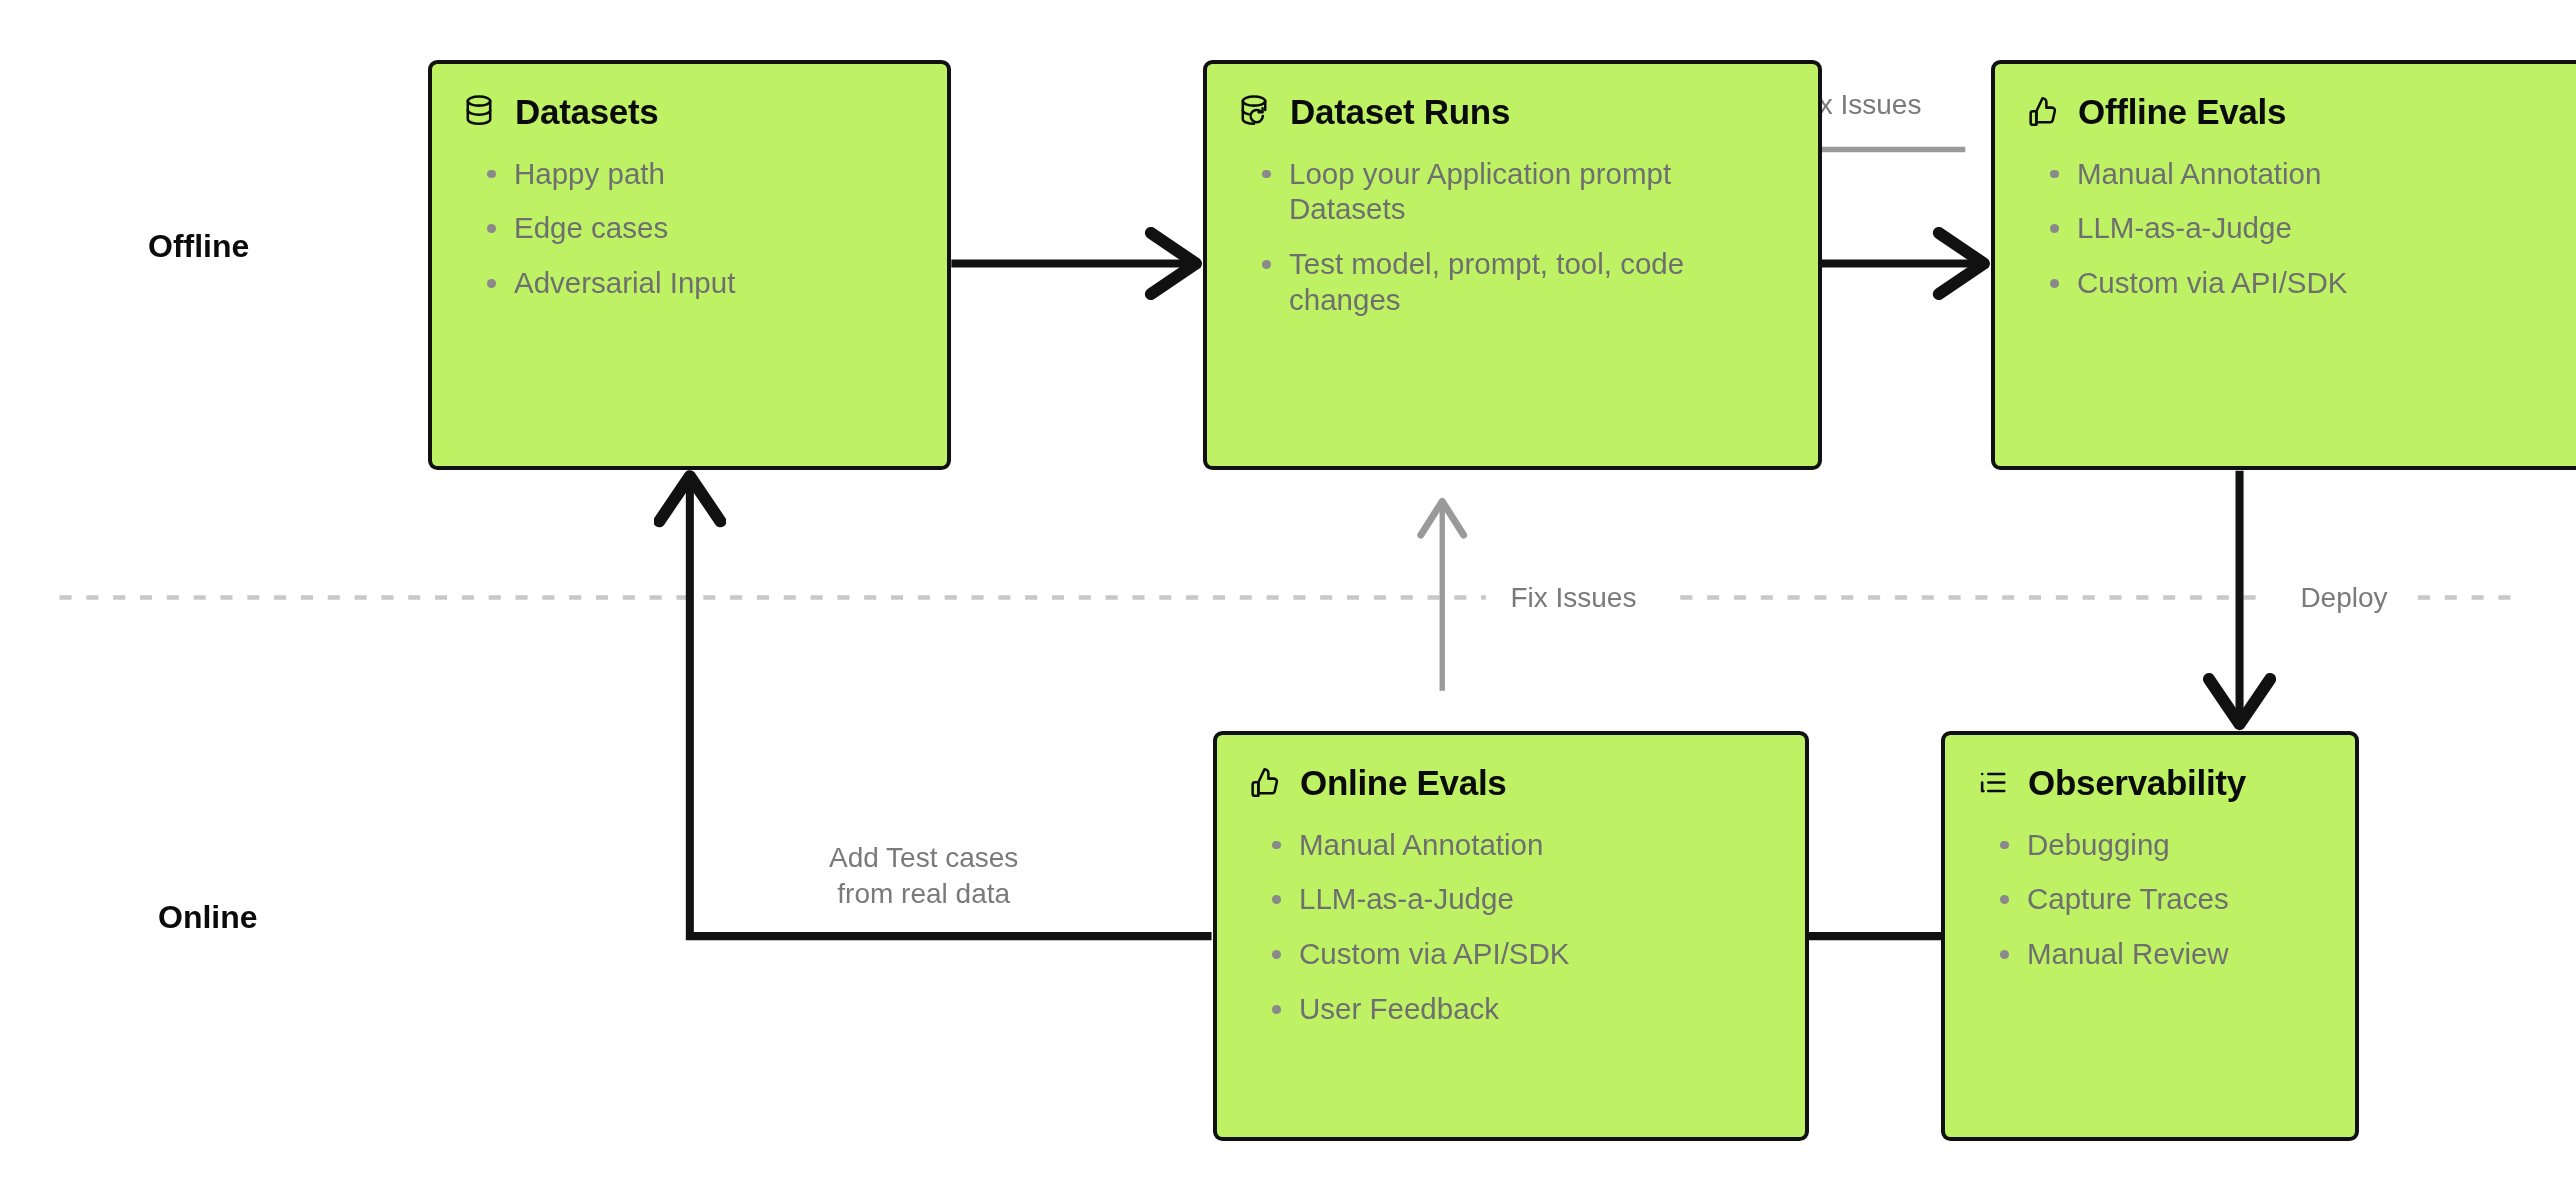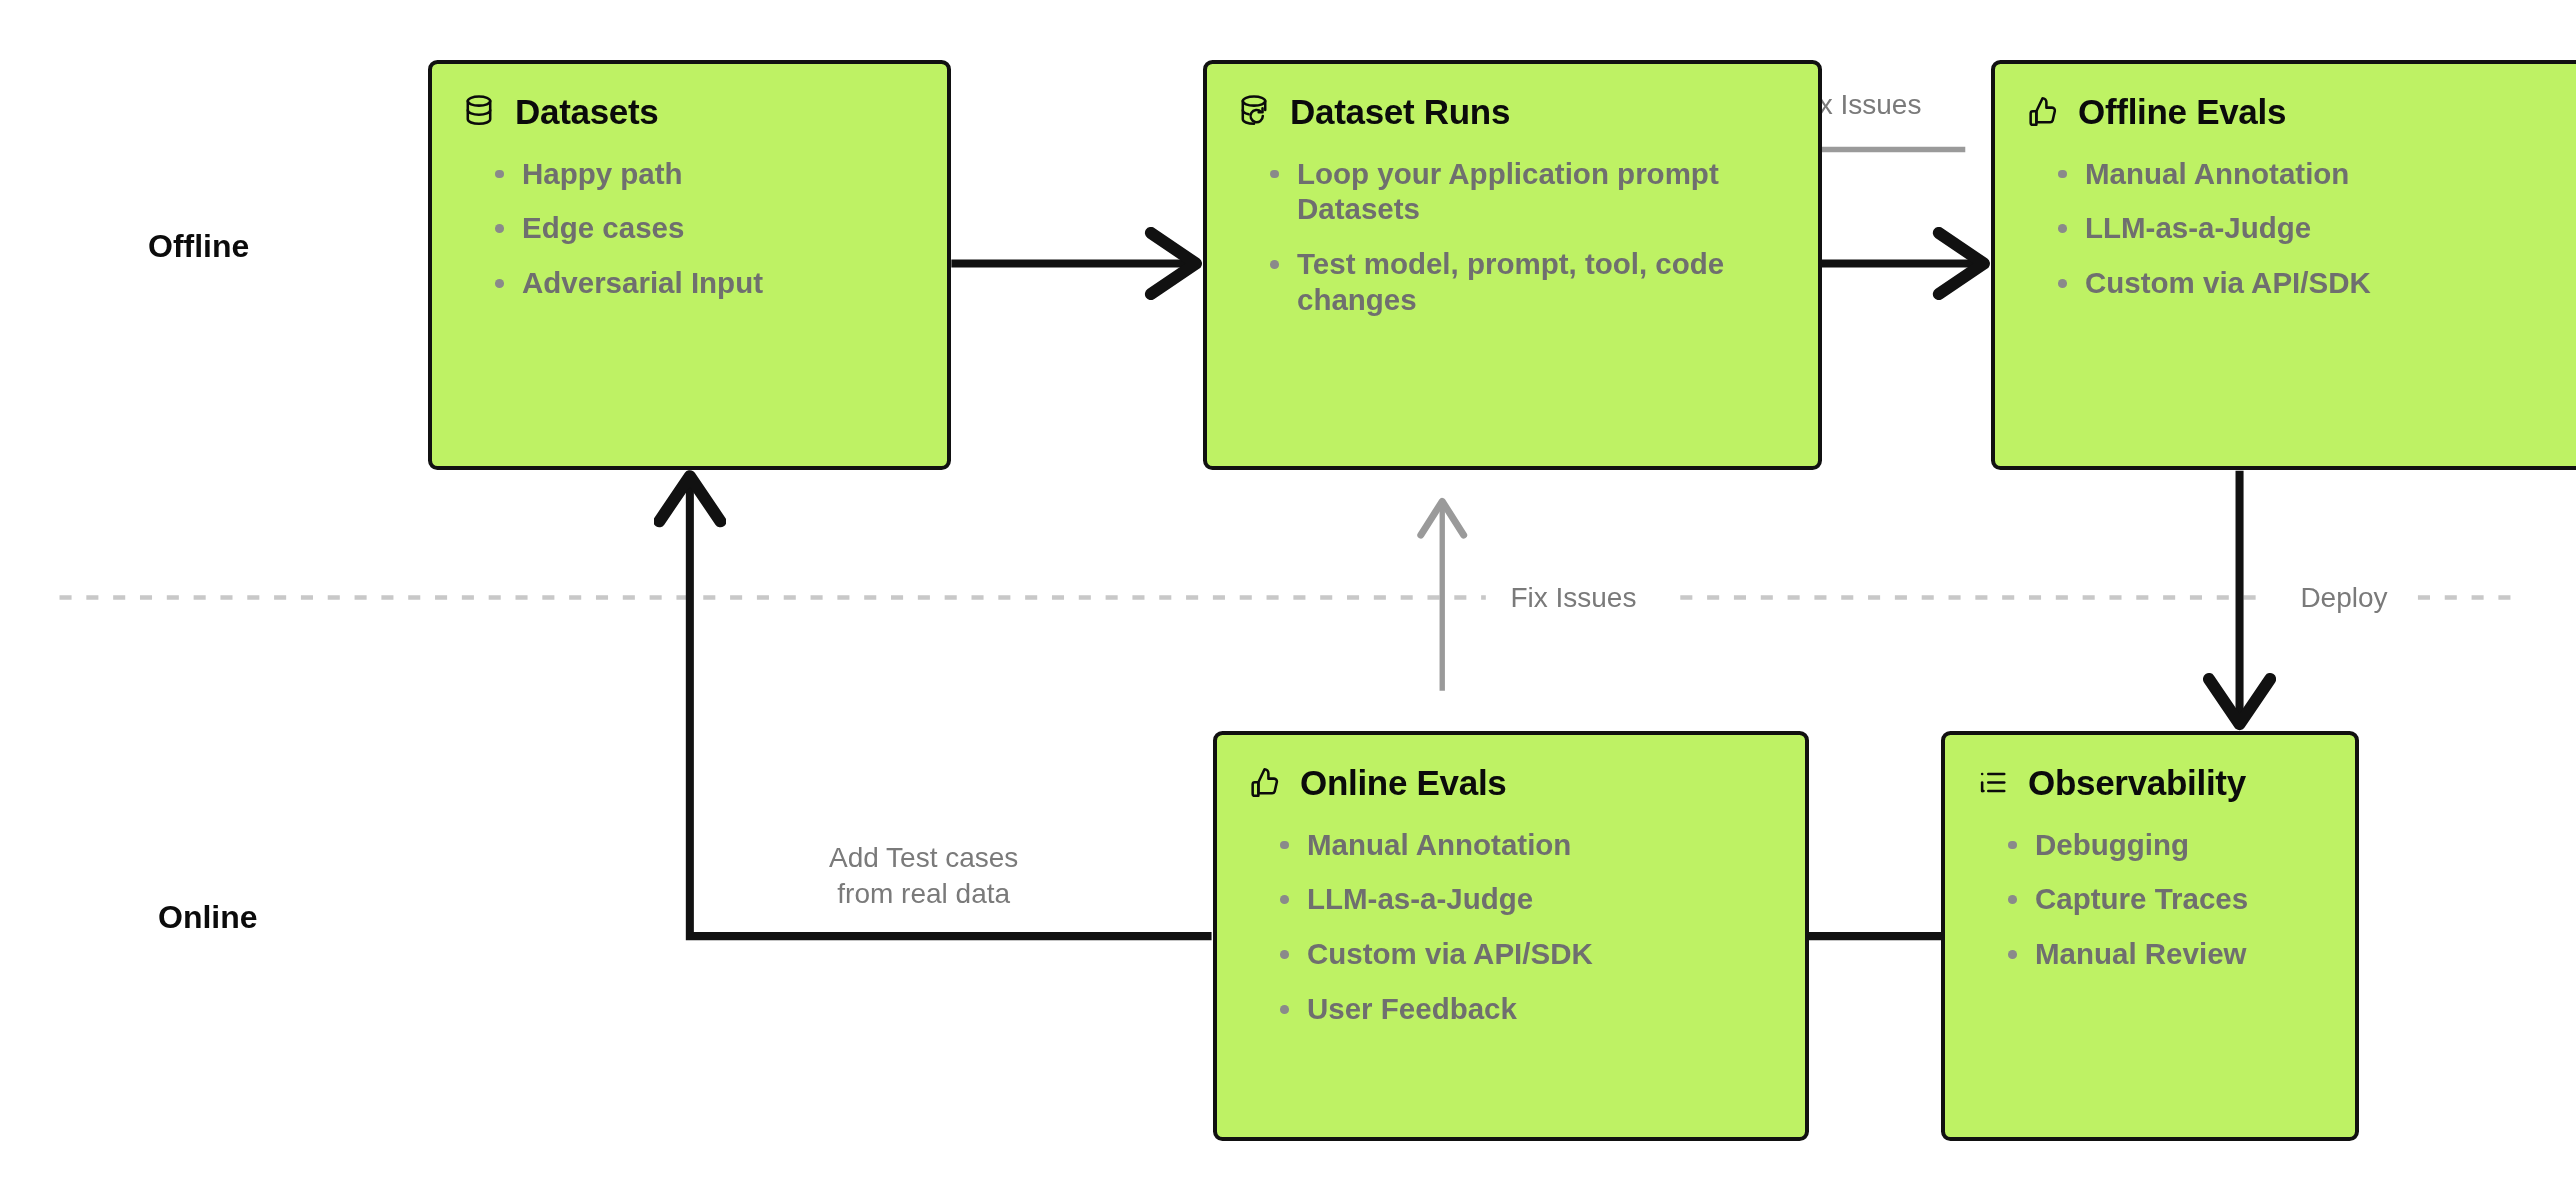--- a/index.html
+++ b/index.html
@@ -41,23 +41,22 @@
   .node-title {
     font-size: 35px;
     font-weight: bold;
     color: #0b0b0b;
     letter-spacing: -0.3px;
     line-height: 1;
     white-space: nowrap;
   }
   .bullets {
     list-style: none;
-    margin: 8px;
+    margin: 0;
     padding: 0 0 0 24px;
-    font-weight: bold;
   }
   .bullets li {
     position: relative;
     color: #6f6f6f;
     font-size: 29.5px;
     line-height: 1.22;
     margin-bottom: 19px;
     padding-left: 27px;
   }
   .bullets li:last-child { margin-bottom: 0; }

